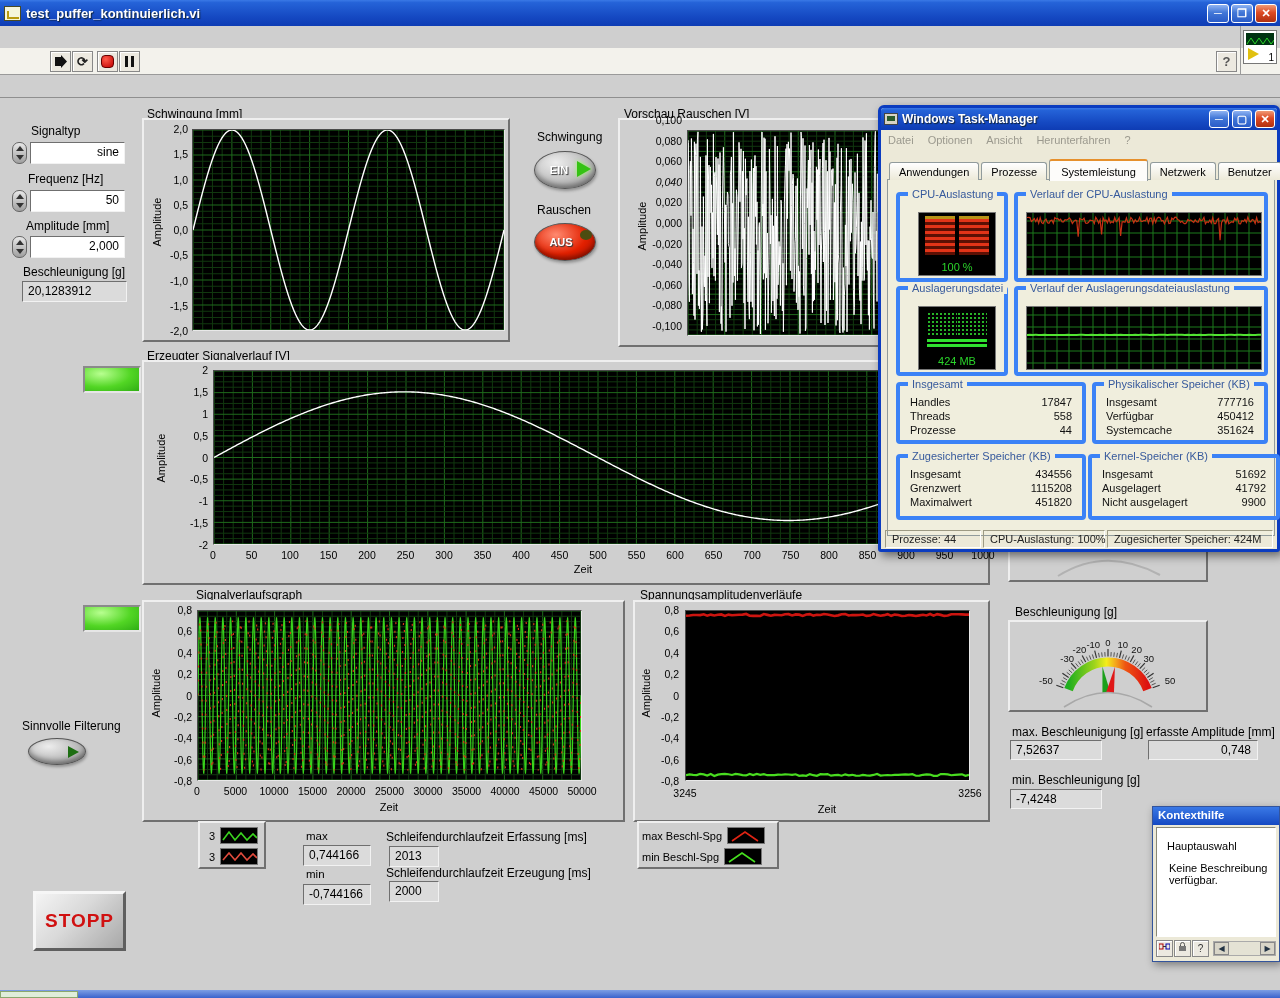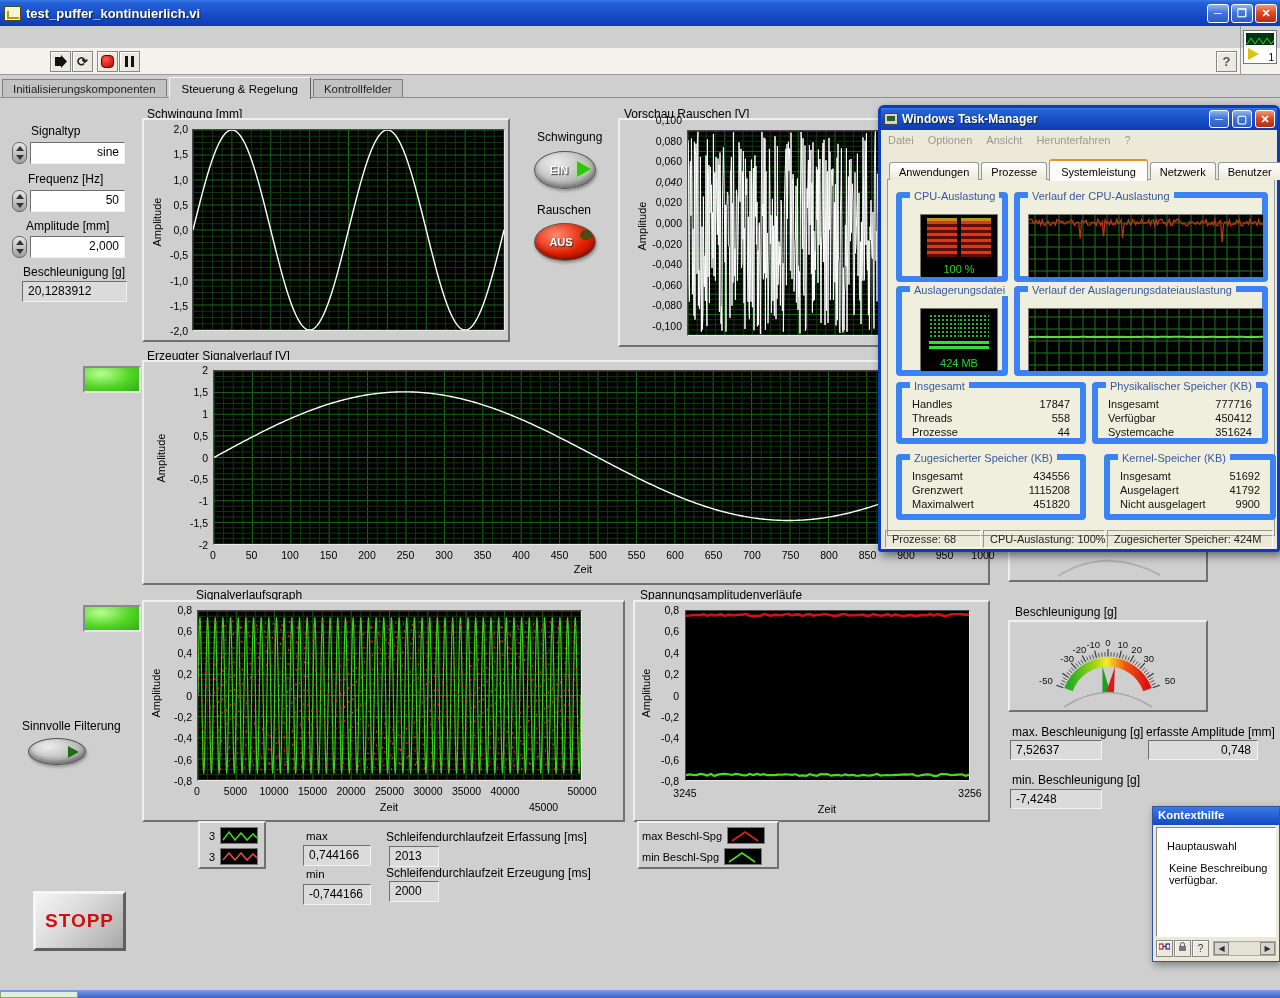--- a/index.html
+++ b/index.html
@@ -84,21 +84,21 @@
   .tm-titleicon::after{content:"";position:absolute;left:2px;top:2px;right:2px;height:5px;background:#2c5c2c;}
   .tm-title{color:#fff;font-weight:bold;font-size:12px;text-shadow:1px 1px 1px #123;flex:1;}
   .tm .xpbtn{width:20px;height:18px;line-height:16px;margin-right:1px;}
   .tm-menubar{position:absolute;left:0;top:22px;right:0;height:18px;background:#ece9d8;}
   .tmi{display:inline-block;padding:2px 7px 0 7px;font-size:11px;color:#9b998e;height:18px;}
   .tmtabs{position:absolute;left:8px;top:47px;height:25px;display:flex;align-items:flex-end;z-index:2;}
   .tmtab{border:1px solid #919b9c;border-bottom:none;border-radius:3px 3px 0 0;
     background:linear-gradient(#ffffff,#ece9d8);padding:3px 9px 2px;font-size:11px;margin-right:2px;color:#000;}
   .tmtab.active{background:#fdfcfa;border-top:2px solid #e6902c;padding:5px 11px 3px;margin-bottom:-1px;}
   .tmpage{position:absolute;left:6px;top:71px;width:388px;height:357px;border:1px solid #919b9c;background:#f0eedd;}
-  .tmgroup{position:absolute;border:6px solid #3b82f6;border-radius:4px;padding-left:47px;}
+  .tmgroup{position:absolute;border:4px solid #3b82f6;border-radius:4px;padding-left:47px;}
   .tmgroup>.gt{position:absolute;top:-8px;left:8px;background:#f0eedd;padding:0 4px;color:#36599c;font-size:11px;white-space:nowrap;}
   .tmrowwrap{position:absolute;left:0;right:0;top:9px;}
   .tmrow{display:flex;justify-content:space-between;padding:1px 10px;font-size:11px;color:#111;}
   .tm-meter{position:absolute;left:18px;top:16px;width:78px;height:64px;background:#000;border:1px solid #777;}
   .cpu-col{position:absolute;top:6px;width:30px;height:36px;
     background:repeating-linear-gradient(180deg,#e23418 0 3px,#5c1004 3px 6px);}
   .cpu-col::before{content:"";position:absolute;left:0;right:0;top:-3px;height:3px;background:#b89418;}
   .pf-col{position:absolute;top:5px;width:30px;height:24px;background-color:#000;
     background-image:radial-gradient(#28b428 27%,transparent 32%);background-size:4px 4px;}
   .pf-lines{position:absolute;left:8px;right:8px;top:32px;height:9px;
@@ -176,25 +176,20 @@
   <div class="viicon">
     <div class="wave">
       <svg width="30" height="12">
           <polyline points="1,9 5,3 9,9 13,3 17,9 21,3 25,9 29,4" fill="none" stroke="#2ad42a" stroke-width="1"></polyline>
         </svg>
     </div>
     <div class="yarrow"></div>
     <div class="badge">1</div>
   </div>
 
-  <div class="abs tabstrip">
-      <div class="lvtab">Initialisierungskomponenten</div>
-      <div class="lvtab active">Steuerung &amp; Regelung</div>
-      <div class="lvtab">Kontrollfelder</div>
-    </div>
   <div class="abs tabline"></div>
 
   <div class="abs lv-panel"></div>
 
   <div class="lvlabel" style="left:31px;top:124px;">Signaltyp</div>
   <div class="spinner" style="left:12px;top:142px;">
       <span class="up"></span>
       <span class="dn"></span>
     </div>
   <div class="lvinput" style="left:30px;top:142px;width:95px;height:22px;">sine</div>
@@ -662,21 +657,21 @@
     <div class="xtwrap" style="left:53px;top:183px;width:385px;height:12px;">
         <span class="xtick" style="left: 0px;">0</span>
         <span class="xtick" style="left: 38.5px;">5000</span>
         <span class="xtick" style="left: 77px;">10000</span>
         <span class="xtick" style="left: 115.5px;">15000</span>
         <span class="xtick" style="left: 154px;">20000</span>
         <span class="xtick" style="left: 192.5px;">25000</span>
         <span class="xtick" style="left: 231px;">30000</span>
         <span class="xtick" style="left: 269.5px;">35000</span>
         <span class="xtick" style="left: 308px; text-align: center;">40000</span>
-        <span class="xtick" style="left: 346.5px; margin-top: 16px;">45000</span>
+        <span class="xtick" style="left: 346.5px;">45000</span>
         <span class="xtick" style="left: 385px;">50000</span>
       </div>
     <div class="xaxlabel" style="left:220px;top:199px;width:50px;">Zeit</div>
   </div>
 
   <div class="lvlabel" style="left:22px;top:719px;">Sinnvolle Filterung</div>
   <div class="pill" style="left:28px;top:738px;width:58px;height:27px;">
     <span class="garrow small"></span>
   </div>
 
@@ -976,41 +971,41 @@
             <div class="tmrow">
               <span>Grenzwert</span>
               <span>1115208</span>
             </div>
             <div class="tmrow">
               <span>Maximalwert</span>
               <span>451820</span>
             </div>
           </div>
       </div>
-      <div class="tmgroup" style="left:216px;top:274px;width:172px;height:66px;">
+      <div class="tmgroup" style="left:200px;top:274px;width:192px;height:66px;">
         <span class="gt">Kernel-Speicher (KB)</span>
         <div class="tmrowwrap">
             <div class="tmrow">
               <span>Insgesamt</span>
               <span>51692</span>
             </div>
             <div class="tmrow">
               <span>Ausgelagert</span>
               <span>41792</span>
             </div>
             <div class="tmrow">
               <span>Nicht ausgelagert</span>
               <span>9900</span>
             </div>
           </div>
       </div>
     </div>
 
     <div class="tmstatus">
-        <div class="tmcell">Prozesse: 68</div>
+        <div class="tmcell">Prozesse: 44</div>
         <div class="tmcell">CPU-Auslastung: 100%</div>
         <div class="tmcell">Zugesicherter Speicher: 424M</div>
       </div>
   </div>
 
   <div class="kh">
     <div class="kh-titlebar">Kontexthilfe</div>
     <div class="kh-body">
       <div style="margin-bottom:10px;">Hauptauswahl</div>
       <div style="padding-left:2px;">Keine Beschreibung verfügbar.</div>

